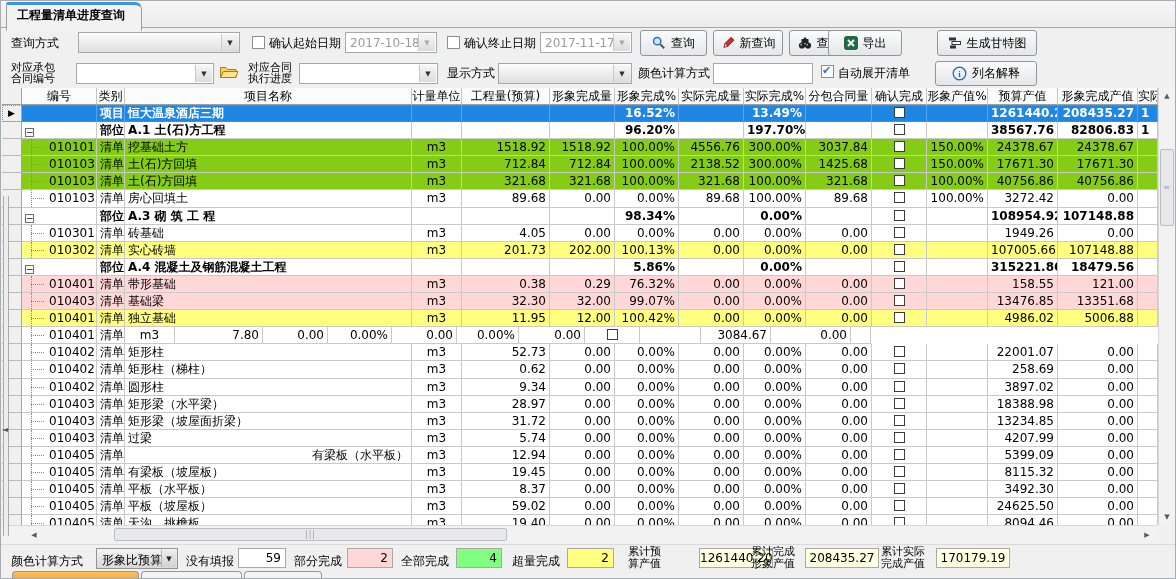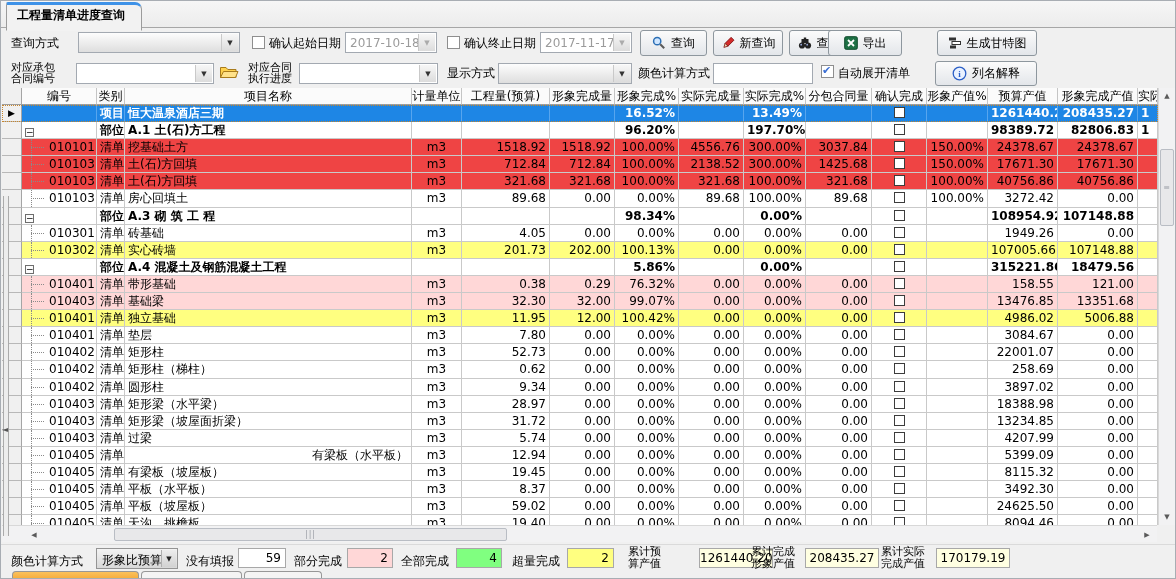--- a/index.html
+++ b/index.html
@@ -42,21 +42,21 @@
       line-height:16px;flex:none;}
   .gh.ind{background:#F0F0F0;border-right-color:#A5A5A5;}
   .gbody{height:420px;overflow:hidden;}
   .grow{display:flex;height:17.1px;}
   .gc{box-sizing:border-box;border-right:1px solid #C9C9C9;border-bottom:1px solid #C9C9C9;
       overflow:hidden;white-space:nowrap;line-height:15px;padding:1px 3px 0 3px;flex:none;}
   .gc.ind{background:#F0F0F0;border-right-color:#A5A5A5;border-bottom-color:#B8B8B8;
       text-align:center;padding:0;color:#000;font-weight:normal;}
   .al{text-align:left}.ac{text-align:center}.ar{text-align:right}
   .c-white{background:#FFFFFF;}
-  .c-green{background:#ef4444;}
+  .c-green{background:#84cc16;}
   .c-yellow{background:#FFFF80;}
   .c-pink{background:#FFD7D7;}
   .c-selected{background:#1E86E5;color:#fff;outline:1px dotted #C8862B;outline-offset:-1px;}
   .c-selected .gc{border-right-color:#57A5EE;border-bottom-color:#1E86E5;}
   .grow.c-selected .gc.ind{background:#F0F0F0;color:#000;border-right-color:#A5A5A5;border-bottom-color:#B8B8B8;}
   .t-project,.t-group{font-weight:bold;}
   .rowarrow{font-size:9px;line-height:16px;}
   .expbox{display:inline-block;width:9px;height:9px;border:1px solid #6E6E6E;background:#FCFCFC;
       font-size:9px;line-height:7px;text-align:center;vertical-align:-1px;margin:0 5px 0 0;
       box-sizing:border-box;font-weight:normal;}
@@ -268,21 +268,21 @@
           <div class="gc al" style="width: 287px;">A.1  土(石)方工程</div>
           <div class="gc ac" style="width: 50px;"></div>
           <div class="gc ar" style="width: 88px;"></div>
           <div class="gc ar" style="width: 65px;"></div>
           <div class="gc ar" style="width: 64px;">96.20%</div>
           <div class="gc ar" style="width: 65px;"></div>
           <div class="gc ar" style="width: 62px;">197.70%</div>
           <div class="gc ar" style="width: 66px;"></div>
           <div class="gc ac" style="width: 55px;"><span class="gridchk"></span></div>
           <div class="gc ar" style="width: 61px;"></div>
-          <div class="gc ar" style="width: 70px;">98389.72</div>
+          <div class="gc ar" style="width: 70px;">38567.76</div>
           <div class="gc ar" style="width: 80px;">82806.83</div>
           <div class="gc al" style="width: 20px;">1</div>
         </div>
         <div class="grow c-green t-item">
           <div class="gc ind" style="width: 20px;"></div>
           <div class="gc al treecell" style="width: 75px;">010101</div>
           <div class="gc ac" style="width: 28px;">清单</div>
           <div class="gc al" style="width: 287px;">挖基础土方</div>
           <div class="gc ac" style="width: 50px;">m3</div>
           <div class="gc ar" style="width: 88px;">1518.92</div>
@@ -474,21 +474,20 @@
           <div class="gc ac" style="width: 55px;"><span class="gridchk"></span></div>
           <div class="gc ar" style="width: 61px;"></div>
           <div class="gc ar" style="width: 70px;">4986.02</div>
           <div class="gc ar" style="width: 80px;">5006.88</div>
           <div class="gc al" style="width: 20px;"></div>
         </div>
         <div class="grow c-white t-item">
           <div class="gc ind" style="width: 20px;"></div>
           <div class="gc al treecell" style="width: 75px;">010401</div>
           <div class="gc ac" style="width: 28px;">清单</div>
-          <div class="gc al" style="width: 287px;">垫层</div>
           <div class="gc ac" style="width: 50px;">m3</div>
           <div class="gc ar" style="width: 88px;">7.80</div>
           <div class="gc ar" style="width: 65px;">0.00</div>
           <div class="gc ar" style="width: 64px;">0.00%</div>
           <div class="gc ar" style="width: 65px;">0.00</div>
           <div class="gc ar" style="width: 62px;">0.00%</div>
           <div class="gc ar" style="width: 66px;">0.00</div>
           <div class="gc ac" style="width: 55px;"><span class="gridchk"></span></div>
           <div class="gc ar" style="width: 61px;"></div>
           <div class="gc ar" style="width: 70px;">3084.67</div>

